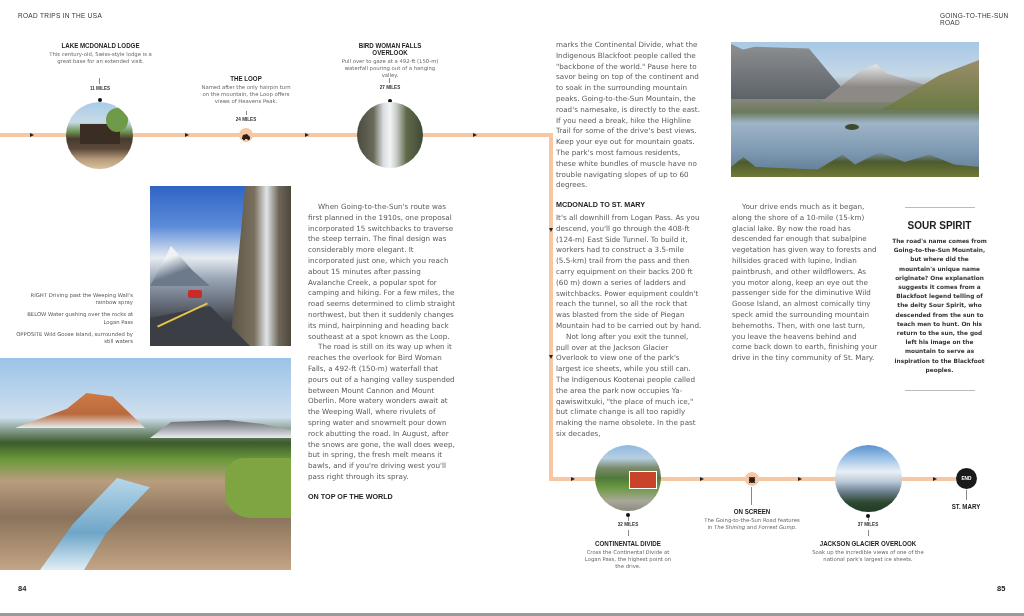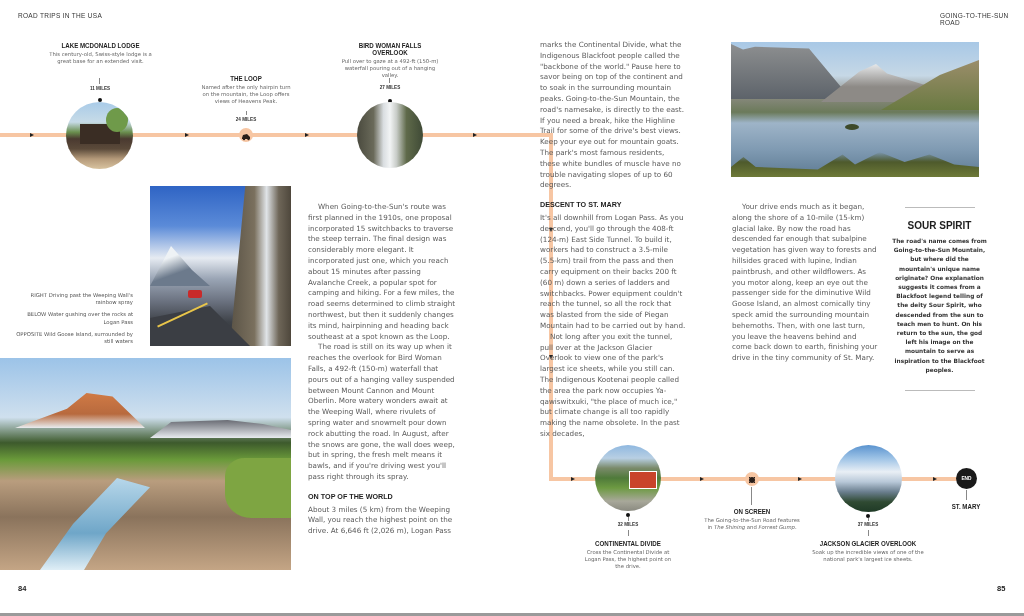--- a/index.html
+++ b/index.html
@@ -101,26 +101,25 @@
   <div class="abs" style="left:15px;top:35px;width:130px;height:35px;background:linear-gradient(180deg,#d07a45,#b86a3e 60%,#e8ecef 100%);clip-path:polygon(0 100%,40% 45%,55% 0,75% 10%,100% 100%);"></div>
   <div class="abs" style="left:150px;top:60px;width:141px;height:20px;background:linear-gradient(180deg,#5b5d66,#e8ecef);clip-path:polygon(0 100%,15% 20%,55% 10%,80% 30%,100% 60%,100% 100%);"></div>
   <div class="abs" style="left:40px;top:120px;width:110px;height:92px;background:linear-gradient(180deg,#b7d7ea,#6fa6c8 60%,#dfeef6);clip-path:polygon(70% 0,100% 10%,60% 60%,40% 100%,0 100%,30% 50%);"></div>
   <div class="abs" style="left:225px;top:100px;width:66px;height:60px;background:#7ea542;border-radius:30% 0 0 40%;"></div>
 </div>
 
 <div class="abs body-text" style="left:308px;top:202px;width:150px;">
   <p class="indent">When Going-to-the-Sun's route was first planned in the 1910s, one proposal incorporated 15 switchbacks to traverse the steep terrain. The final design was considerably more elegant. It incorporated just one, which you reach about 15 minutes after passing Avalanche Creek, a popular spot for camping and hiking. For a few miles, the road seems determined to climb straight northwest, but then it suddenly changes its mind, hairpinning and heading back southeast at a spot known as the Loop.</p>
   <p class="indent">The road is still on its way up when it reaches the overlook for Bird Woman Falls, a 492-ft (150-m) waterfall that pours out of a hanging valley suspended between Mount Cannon and Mount Oberlin. More watery wonders await at the Weeping Wall, where rivulets of spring water and snowmelt pour down rock abutting the road. In August, after the snows are gone, the wall does weep, but in spring, the fresh melt means it bawls, and if you're driving west you'll pass right through its spray.</p>
   <div class="subhead" style="margin-top:9px;">ON TOP OF THE WORLD</div>
-  <p>About 3 miles (5 km) from the Weeping Wall, you reach the highest point on the drive. At 6,646 ft (2,026 m), Logan Pass</p>
 </div>
 
-<div class="abs body-text" style="left:540px;top:40px;width:146px;">
+<div class="abs body-text" style="left:556px;top:40px;width:146px;">
   <p>marks the Continental Divide, what the Indigenous Blackfoot people called the "backbone of the world." Pause here to savor being on top of the continent and to soak in the surrounding mountain peaks. Going-to-the-Sun Mountain, the road's namesake, is directly to the east. If you need a break, hike the Highline Trail for some of the drive's best views. Keep your eye out for mountain goats. The park's most famous residents, these white bundles of muscle have no trouble navigating slopes of up to 60 degrees.</p>
-  <div class="subhead" style="margin-top:9px;">DESCENT TO ST. MARY</div>
+  <div class="subhead" style="margin-top:9px;">MCDONALD TO ST. MARY</div>
   <p>It's all downhill from Logan Pass. As you descend, you'll go through the 408-ft (124-m) East Side Tunnel. To build it, workers had to construct a 3.5-mile (5.5-km) trail from the pass and then carry equipment on their backs 200 ft (60 m) down a series of ladders and switchbacks. Power equipment couldn't reach the tunnel, so all the rock that was blasted from the side of Piegan Mountain had to be carried out by hand.</p>
   <p class="indent">Not long after you exit the tunnel, pull over at the Jackson Glacier Overlook to view one of the park's largest ice sheets, while you still can. The Indigenous Kootenai people called the area the park now occupies Ya-qawiswitxuki, "the place of much ice," but climate change is all too rapidly making the name obsolete. In the past six decades,</p>
 </div>
 
 <div class="abs" style="left:731px;top:42px;width:248px;height:135px;overflow:hidden;background:linear-gradient(180deg,#a8c8e6 0%,#c6d8e6 25%,#8a8a80 40%,#6b7a5a 52%,#9eb4c8 60%,#7f9ab2 80%,#5d7a92 100%);">
   <div class="abs" style="left:0;top:2px;width:120px;height:55px;background:linear-gradient(180deg,#8d8f90,#5d636a);clip-path:polygon(0 0,10% 10%,20% 5%,65% 8%,100% 100%,0 100%);"></div>
   <div class="abs" style="left:90px;top:22px;width:110px;height:38px;background:linear-gradient(180deg,#e6e8ea,#8d8a86 60%);clip-path:polygon(0 100%,35% 20%,50% 0,60% 25%,100% 60%,100% 100%);"></div>
   <div class="abs" style="left:150px;top:18px;width:98px;height:50px;background:linear-gradient(180deg,#9b8d6a,#6a7a42);clip-path:polygon(0 100%,60% 30%,100% 0,100% 100%);"></div>
   <div class="abs" style="left:114px;top:82px;width:14px;height:6px;background:#3e4a2a;border-radius:50%;"></div>
   <div class="abs" style="left:0;top:110px;width:248px;height:25px;background:linear-gradient(180deg,transparent,#4e5a2c 40%,#6e7a38);clip-path:polygon(0 60%,5% 20%,10% 60%,35% 70%,45% 10%,50% 50%,60% 0,70% 40%,80% 10%,90% 50%,100% 60%,100% 100%,0 100%);"></div>

